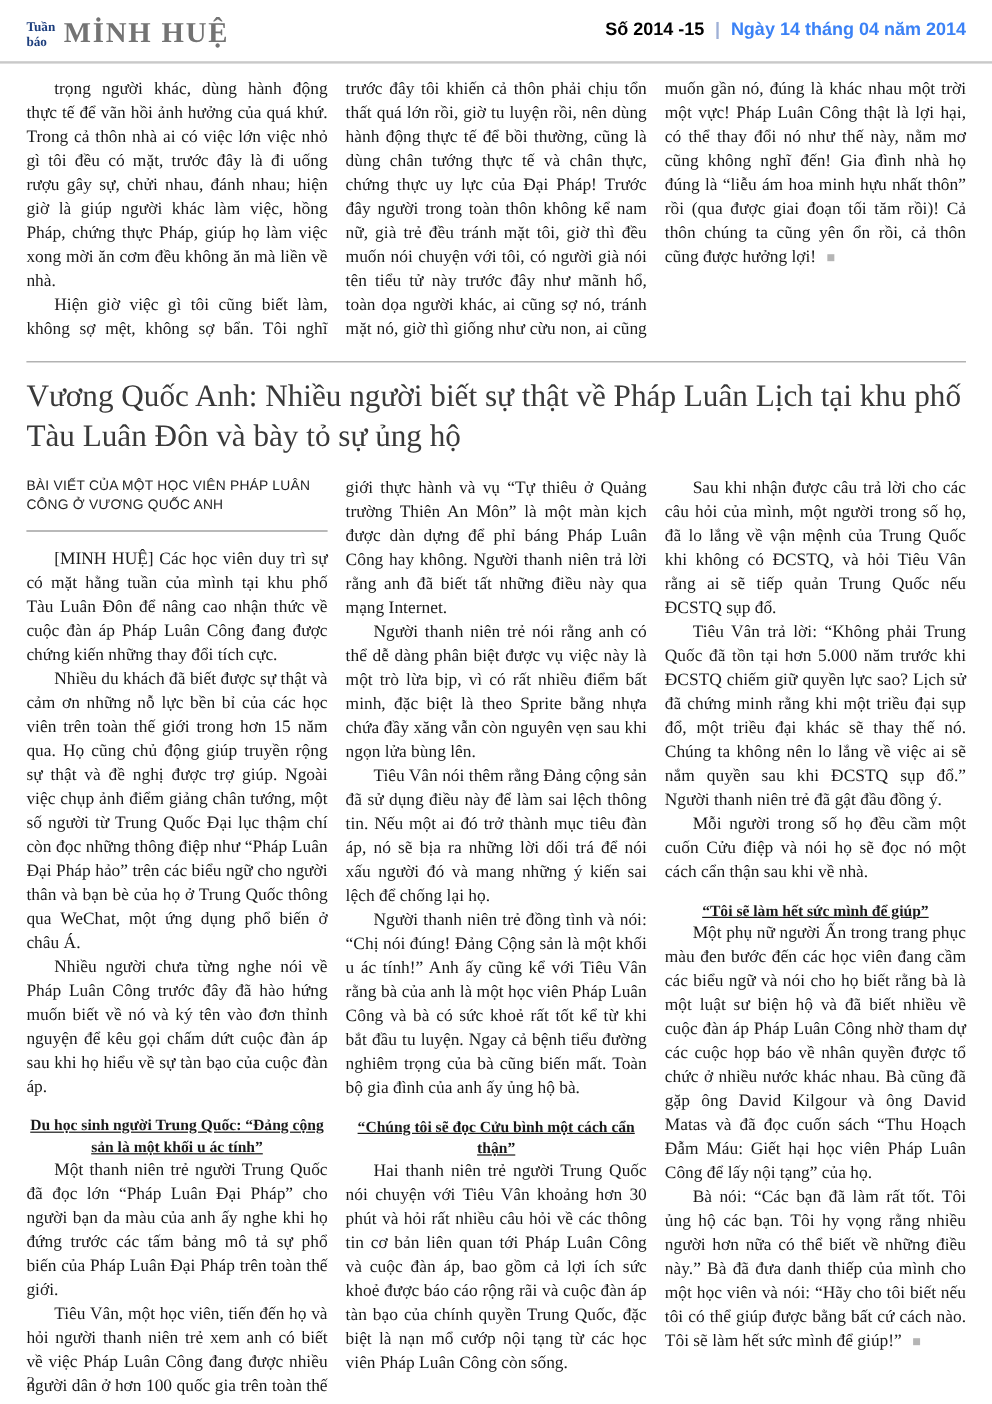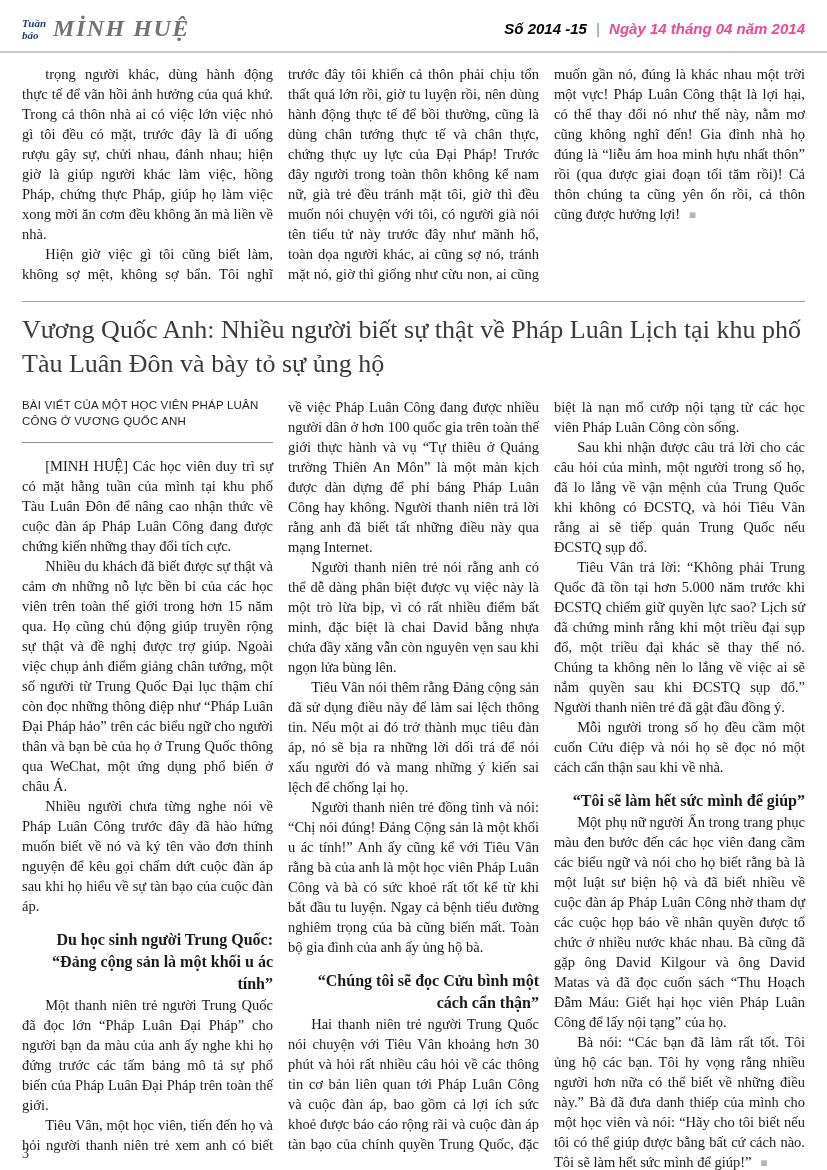--- a/index.html
+++ b/index.html
@@ -2,44 +2,44 @@
 <html><head>
 <meta charset="utf-8">
 <style>
   html,body { margin:0; padding:0; background:#e8e8e8; }
   .page {
     position:relative; width:827px; height:1170px; margin:0 auto;
     background:#ffffff; overflow:hidden;
     font-family:"Liberation Serif", serif; color:#1a1a1a;
   }
   
-  .masthead { display:flex; justify-content:space-between; align-items:flex-end; padding:16px 22px 0 22px;font-style:italic; }
+  .masthead { display:flex; justify-content:space-between; align-items:flex-start; padding:16px 22px 0 22px; }
   .brand { display:flex; align-items:center; gap:7px; }
   .brand-prefix { font-size:11px; font-weight:bold; line-height:1.1; color:#1c3e7d; }
   .brand-prefix span { display:block; }
   .brand-title { font-size:24px; font-weight:bold; letter-spacing:1.5px; color:#737373; line-height:1; padding-bottom:2px; }
   .issue-info { font-family:"Liberation Sans", sans-serif; font-weight:bold; font-size:15px; padding-bottom:5px; white-space:nowrap; }
   .issue-no { color:#000000; }
   .issue-sep { color:#9fb0d6; margin:0 9px; }
-  .issue-date { color:#ec4899; }
+  .issue-date { color:#3b82f6; }
   .header-rule { border:0; border-top:2px solid #c9c9c9; margin:9px 0 0 0; }
   
   .headline1 { margin:21px 22px 0 22px; font-size:19px; font-weight:bold; color:#17683a; line-height:1.2; }
   .headline1 .cont { font-size:13px; font-style:italic; margin-left:7px; }
   .cols3 { margin:11px 22px 0 22px; column-count:3; column-gap:15px; text-align:justify; font-size:14.5px; line-height:1.38; }
   .para { margin:0; text-indent:1.6em; }
   .endmark { color:#b5b5b5; font-size:12px; margin-left:5px; }
   
   .mid-rule { border:0; border-top:1px solid #a0a0a0; margin:17px 22px 0 22px; }
   
   .headline2 { margin:11px 22px 0 22px; font-size:26px; font-weight:normal; color:#3a3a3a; line-height:1.32; }
   .article2 { margin:15px 22px 0 22px; }
   .byline { font-family:"Liberation Sans", sans-serif; font-weight:normal; font-size:11.5px; line-height:1.45; color:#1f1f1f; text-align:left; letter-spacing:0.2px; }
   .byline-rule { border:0; border-top:1px solid #8c8c8c; margin:12px 0 13px 0; }
-  .subhead { font-size:16px; font-weight:bold; margin:13px 0 0 0; text-indent:0; line-height:1.38; text-align:right; }
+  .subhead { font-size:13px; font-weight:bold; margin:13px 0 0 0; text-indent:0; line-height:1.38; text-align:center;text-decoration:underline; }
   
   .page-number { position:absolute; left:22px; bottom:8px; font-size:14px; color:#333333; }
 </style>
 </head>
 <body>
 
 <div class="page">
 
   <div class="masthead">
     <div class="brand">
@@ -71,21 +71,21 @@
     <div class="byline">BÀI VIẾT CỦA MỘT HỌC VIÊN PHÁP LUÂN CÔNG Ở VƯƠNG QUỐC ANH</div>
     <hr class="byline-rule">
 
     <p class="para">[MINH HUỆ] Các học viên duy trì sự có mặt hằng tuần của mình tại khu phố Tàu Luân Đôn để nâng cao nhận thức về cuộc đàn áp Pháp Luân Công đang được chứng kiến những thay đổi tích cực.</p>
     <p class="para">Nhiều du khách đã biết được sự thật và cảm ơn những nỗ lực bền bỉ của các học viên trên toàn thế giới trong hơn 15 năm qua. Họ cũng chủ động giúp truyền rộng sự thật và đề nghị được trợ giúp. Ngoài việc chụp ảnh điểm giảng chân tướng, một số người từ Trung Quốc Đại lục thậm chí còn đọc những thông điệp như “Pháp Luân Đại Pháp hảo” trên các biểu ngữ cho người thân và bạn bè của họ ở Trung Quốc thông qua WeChat, một ứng dụng phổ biến ở châu Á.</p>
     <p class="para">Nhiều người chưa từng nghe nói về Pháp Luân Công trước đây đã hào hứng muốn biết về nó và ký tên vào đơn thỉnh nguyện để kêu gọi chấm dứt cuộc đàn áp sau khi họ hiểu về sự tàn bạo của cuộc đàn áp.</p>
 
     <h3 class="subhead">Du học sinh người Trung Quốc: “Đảng cộng sản là một khối u ác tính”</h3>
     <p class="para">Một thanh niên trẻ người Trung Quốc đã đọc lớn “Pháp Luân Đại Pháp” cho người bạn da màu của anh ấy nghe khi họ đứng trước các tấm bảng mô tả sự phổ biến của Pháp Luân Đại Pháp trên toàn thế giới.</p>
     <p class="para">Tiêu Vân, một học viên, tiến đến họ và hỏi người thanh niên trẻ xem anh có biết về việc Pháp Luân Công đang được nhiều người dân ở hơn 100 quốc gia trên toàn thế giới thực hành và vụ “Tự thiêu ở Quảng trường Thiên An Môn” là một màn kịch được dàn dựng để phỉ báng Pháp Luân Công hay không. Người thanh niên trả lời rằng anh đã biết tất những điều này qua mạng Internet.</p>
-    <p class="para">Người thanh niên trẻ nói rằng anh có thể dễ dàng phân biệt được vụ việc này là một trò lừa bịp, vì có rất nhiều điểm bất minh, đặc biệt là chai David bằng nhựa chứa đầy xăng vẫn còn nguyên vẹn sau khi ngọn lửa bùng lên.</p>
+    <p class="para">Người thanh niên trẻ nói rằng anh có thể dễ dàng phân biệt được vụ việc này là một trò lừa bịp, vì có rất nhiều điểm bất minh, đặc biệt là theo Sprite bằng nhựa chứa đầy xăng vẫn còn nguyên vẹn sau khi ngọn lửa bùng lên.</p>
     <p class="para">Tiêu Vân nói thêm rằng Đảng cộng sản đã sử dụng điều này để làm sai lệch thông tin. Nếu một ai đó trở thành mục tiêu đàn áp, nó sẽ bịa ra những lời dối trá để nói xấu người đó và mang những ý kiến sai lệch để chống lại họ.</p>
     <p class="para">Người thanh niên trẻ đồng tình và nói: “Chị nói đúng! Đảng Cộng sản là một khối u ác tính!” Anh ấy cũng kể với Tiêu Vân rằng bà của anh là một học viên Pháp Luân Công và bà có sức khoẻ rất tốt kể từ khi bắt đầu tu luyện. Ngay cả bệnh tiểu đường nghiêm trọng của bà cũng biến mất. Toàn bộ gia đình của anh ấy ủng hộ bà.</p>
 
     <h3 class="subhead">“Chúng tôi sẽ đọc Cửu bình một cách cẩn thận”</h3>
     <p class="para">Hai thanh niên trẻ người Trung Quốc nói chuyện với Tiêu Vân khoảng hơn 30 phút và hỏi rất nhiều câu hỏi về các thông tin cơ bản liên quan tới Pháp Luân Công và cuộc đàn áp, bao gồm cả lợi ích sức khoẻ được báo cáo rộng rãi và cuộc đàn áp tàn bạo của chính quyền Trung Quốc, đặc biệt là nạn mổ cướp nội tạng từ các học viên Pháp Luân Công còn sống.</p>
     <p class="para">Sau khi nhận được câu trả lời cho các câu hỏi của mình, một người trong số họ, đã lo lắng về vận mệnh của Trung Quốc khi không có ĐCSTQ, và hỏi Tiêu Vân rằng ai sẽ tiếp quản Trung Quốc nếu ĐCSTQ sụp đổ.</p>
     <p class="para">Tiêu Vân trả lời: “Không phải Trung Quốc đã tồn tại hơn 5.000 năm trước khi ĐCSTQ chiếm giữ quyền lực sao? Lịch sử đã chứng minh rằng khi một triều đại sụp đổ, một triều đại khác sẽ thay thế nó. Chúng ta không nên lo lắng về việc ai sẽ nắm quyền sau khi ĐCSTQ sụp đổ.” Người thanh niên trẻ đã gật đầu đồng ý.</p>
     <p class="para">Mỗi người trong số họ đều cầm một cuốn Cửu điệp và nói họ sẽ đọc nó một cách cẩn thận sau khi về nhà.</p>
 
     <h3 class="subhead">“Tôi sẽ làm hết sức mình để giúp”</h3>

